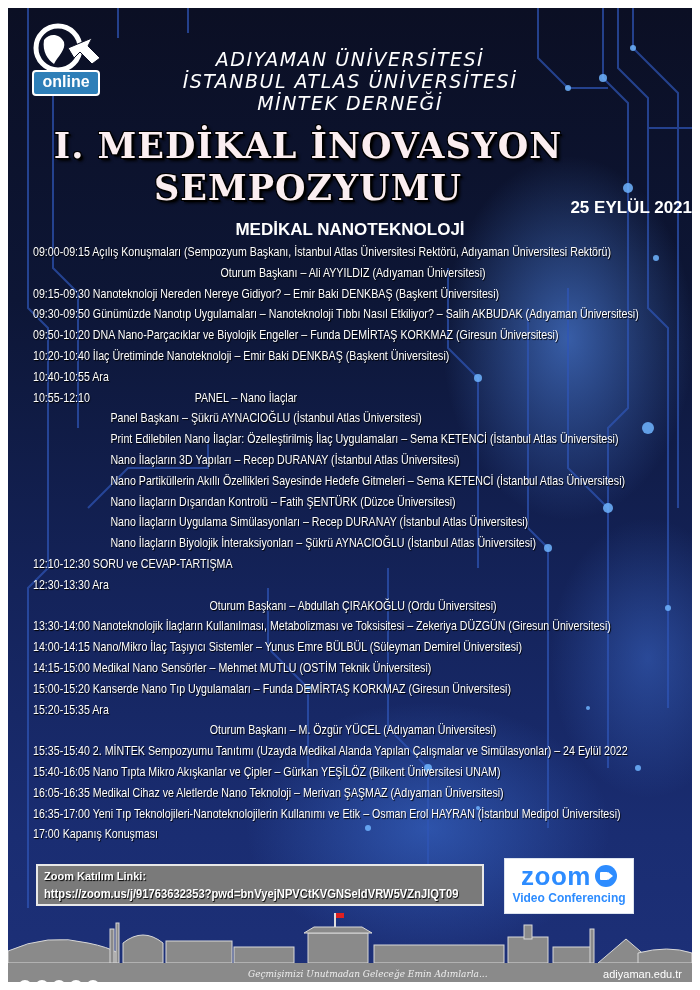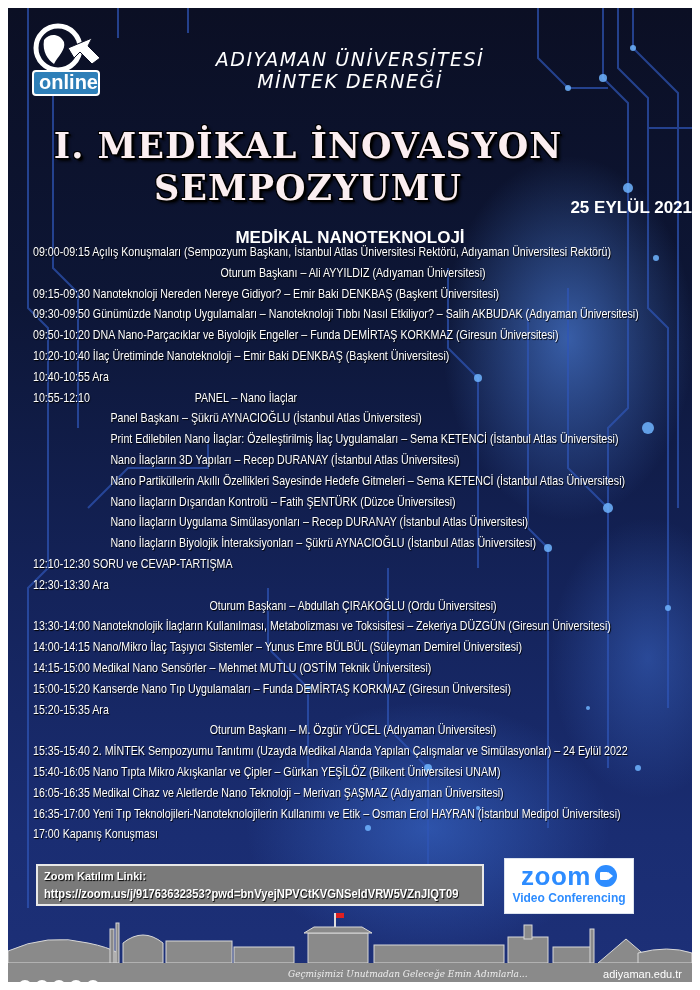--- a/index.html
+++ b/index.html
@@ -13,33 +13,33 @@
       linear-gradient(180deg, #0b0f24 0%, #0d1636 30%, #14235a 60%, #1a2d72 85%, #1d3078 100%);
     overflow: hidden;
   }
   .circuit { position: absolute; inset: 0; pointer-events: none; }
   .logo {
     position: absolute; left: 22px; top: 12px; width: 72px; height: 70px;
   }
   .logo-badge {
     position: absolute; left: 2px; top: 50px; width: 64px; height: 22px;
     background: #2e7fb8; border: 2px solid #ffffff; border-radius: 4px;
-    color: #fff; font-weight: bold; font-size: 20px; line-height: 20px; text-align: right;
+    color: #fff; font-weight: bold; font-size: 16px; line-height: 20px; text-align: center;
     font-family: "Liberation Sans", sans-serif;
   }
   .org-lines { position: absolute; left: 0; top: 40px; width: 684px; text-align: center; color: #ffffff; }
   .org-lines div { font-size: 19px; letter-spacing: 1.5px; line-height: 22px; font-family: "DejaVu Sans", sans-serif; font-style: italic; }
   .main-title {
     position: absolute; left: 0; top: 117px; width: 600px; text-align: center;
     font-family: "DejaVu Serif", serif; font-weight: bold; font-size: 35px; line-height: 42px;
     color: #fbeef0; letter-spacing: 1px;
     text-shadow: 2px 2px 0 #000, -1px -1px 0 #000, 1px -1px 0 #000, -1px 1px 0 #000, 3px 3px 3px #000;
   }
   .date { position: absolute; left: 0; top: 190px; width: 684px; text-align: right; color: #fff; font-weight: bold; font-size: 17px; }
-  .theme { position: absolute; left: 0; top: 220px; width: 684px; text-align: center; color: #fff; font-weight: bold; font-size: 17px; }
+  .theme { position: absolute; left: 0; top: 212px; width: 684px; text-align: center; color: #fff; font-weight: bold; font-size: 17px; }
   .program { position: absolute; left: 25px; top: 234px; width: 660px; color: #ffffff; }
   .row {
     height: 20.8px; line-height: 20.8px; font-size: 12.4px; white-space: nowrap;
     font-family: "Liberation Sans", sans-serif; font-stretch: condensed;
     text-shadow: 1px 1px 1px #000;
     transform: scaleX(0.86); transform-origin: left center;
   }
   .row.center { text-align: center; transform-origin: center center; width: 640px; }
   .row.indent { padding-left: 90px; }
   .row .t { display: inline-block; }
@@ -62,21 +62,21 @@
   .zoom-cam::after { content: ""; position: absolute; left: 13px; top: 7px; border-left: 5px solid #fff; border-top: 4px solid transparent; border-bottom: 4px solid transparent; }
   .zoom-sub { color: #2d8cff; font-weight: bold; font-size: 12px; line-height: 14px; }
   .skyline { position: absolute; left: 0; top: 905px; width: 684px; height: 50px; }
   .footer {
     position: absolute; left: 0; top: 955px; width: 684px; height: 27px; background: #8a8a8a;
     border-bottom: 3px solid #3d3d3d; box-sizing: border-box;
   }
   .social { position: absolute; left: 10px; top: 4px; display: flex; gap: 3px; align-items: center; }
   .soc-icon { width: 14px; height: 14px; border-radius: 50%; background: #fff; color: #8a8a8a; font-size: 9px; font-weight: bold; line-height: 14px; text-align: center; }
   .handle { color: #fff; font-size: 11px; margin-left: 3px; margin-top: 28px; }
-  .slogan { position: absolute; left: 240px; top: 6px; color: #eeeeee; font-size: 9px; font-style: italic; font-family: "DejaVu Serif", serif; margin-left: 40px; }
+  .slogan { position: absolute; left: 240px; top: 6px; color: #eeeeee; font-size: 9px; font-style: italic; font-family: "DejaVu Serif", serif; }
   .site { position: absolute; right: 10px; top: 5px; color: #fff; font-size: 11px; }
 </style>
 </head>
 <body>
 
 <div class="poster">
 
   <svg class="circuit" width="684" height="974" viewBox="0 0 684 974">
     <g stroke="#2f56b8" stroke-width="2" fill="none" opacity="0.7">
       <path d="M595 0 V70 L620 95 V400 L600 420 V600"></path>
@@ -120,20 +120,21 @@
     <svg width="72" height="52" viewBox="0 0 72 52">
       <circle cx="28" cy="28" r="22" fill="none" stroke="#ffffff" stroke-width="5"></circle>
       <path d="M14 20 C20 12 30 14 34 22 C36 30 28 36 24 44 C18 40 12 32 14 20 Z" fill="#ffffff"></path>
       <path d="M38 28 L62 18 L58 26 L70 38 L62 44 L50 32 L44 38 Z" fill="#ffffff" stroke="#0b0f24" stroke-width="1"></path>
     </svg>
     <div class="logo-badge">online</div>
   </div>
 
   <div class="org-lines">
     <div>ADIYAMAN ÜNİVERSİTESİ</div>
+    <div>İSTANBUL ATLAS ÜNİVERSİTESİ</div>
     <div>MİNTEK DERNEĞİ</div>
   </div>
 
   <div class="main-title">
     <div>I. MEDİKAL İNOVASYON</div>
     <div>SEMPOZYUMU</div>
   </div>
 
   <div class="date">25 EYLÜL 2021</div>
   <div class="theme">MEDİKAL NANOTEKNOLOJİ</div>

